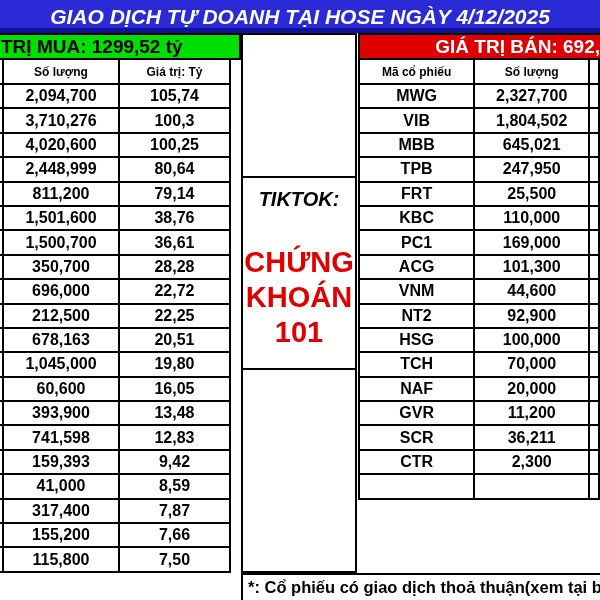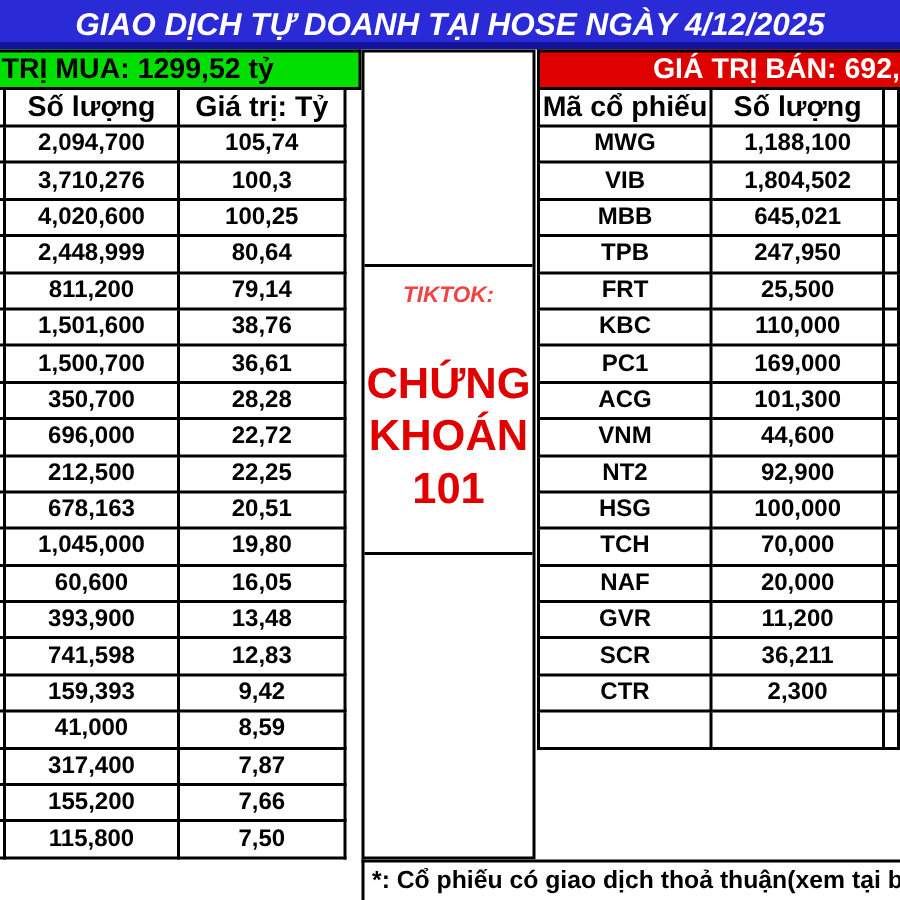--- a/index.html
+++ b/index.html
@@ -26,39 +26,39 @@
     background:var(--sell_bg);border:2px solid var(--border);border-right:none;
     display:flex;align-items:center;justify-content:flex-end;
     font-size:19px;white-space:nowrap;overflow:hidden;color:#fff;
   }
   table.dtable{border-collapse:collapse;table-layout:fixed;position:absolute;top:58px;}
   table.dtable td,table.dtable th{
     border:2px solid var(--border);padding:0;margin:0;
     text-align:center;vertical-align:middle;background:#fff;overflow:hidden;
     font-weight:bold;color:#000;
   }
-  table.dtable th{font-size:19px;height:23px;}
+  table.dtable th{font-size:12px;height:23px;}
   table.dtable td{font-size:16px;height:22.4px;}
   #buy-table{left:-4px;}
   #buy-table col.c-sliver{width:6px;}
   #buy-table col.c-qty{width:116px;}
   #buy-table col.c-val{width:111px;}
   #sell-table{left:358px;}
   #sell-table col.c-code{width:117px;}
   #sell-table col.c-qty{width:116px;}
   #sell-table col.c-sliver{width:10px;}
   .center-box{
     position:absolute;left:241px;top:33px;width:116px;height:540px;box-sizing:border-box;
     border:2px solid var(--border);background:#fff;
     display:flex;flex-direction:column;
   }
   .center-top{height:143px;border-bottom:2px solid var(--border);box-sizing:border-box;}
   .center-mid{height:192px;border-bottom:2px solid var(--border);box-sizing:border-box;text-align:center;}
   .center-bottom{flex:1;}
-  .tiktok-label{padding-top:10px;font-size:15px;font-style:italic;color:#ef4444;}
+  .tiktok-label{padding-top:10px;font-size:20px;font-style:italic;color:#000000;}
   .ck-block{margin-top:34px;font-size:29px;line-height:35px;color:var(--accent_red);letter-spacing:0px;}
   .footnote{
     position:absolute;left:241px;top:573px;width:360px;height:27px;box-sizing:border-box;
     border-top:2px solid var(--border);border-left:2px solid var(--border);
     background:#fff;display:flex;align-items:center;
     font-size:16.5px;white-space:nowrap;overflow:hidden;padding-left:5px;color:#000;
   }
 </style>
 </head>
 <body style="--title_bg: #2A2AD6; --title_bg_dark: #12129B; --buy_bg: #00DF00; --sell_bg: #DF0000; --accent_red: #E00000; --border: #000000;">
@@ -214,21 +214,21 @@
   <thead>
     <tr>
       <th>Mã cổ phiếu</th>
       <th>Số lượng</th>
       <th></th>
     </tr>
   </thead>
   <tbody id="sell-body">
       <tr>
         <td>MWG</td>
-        <td>1,188,100</td>
+        <td>2,327,700</td>
         <td></td>
       </tr>
       <tr>
         <td>VIB</td>
         <td>1,804,502</td>
         <td></td>
       </tr>
       <tr>
         <td>MBB</td>
         <td>645,021</td>

